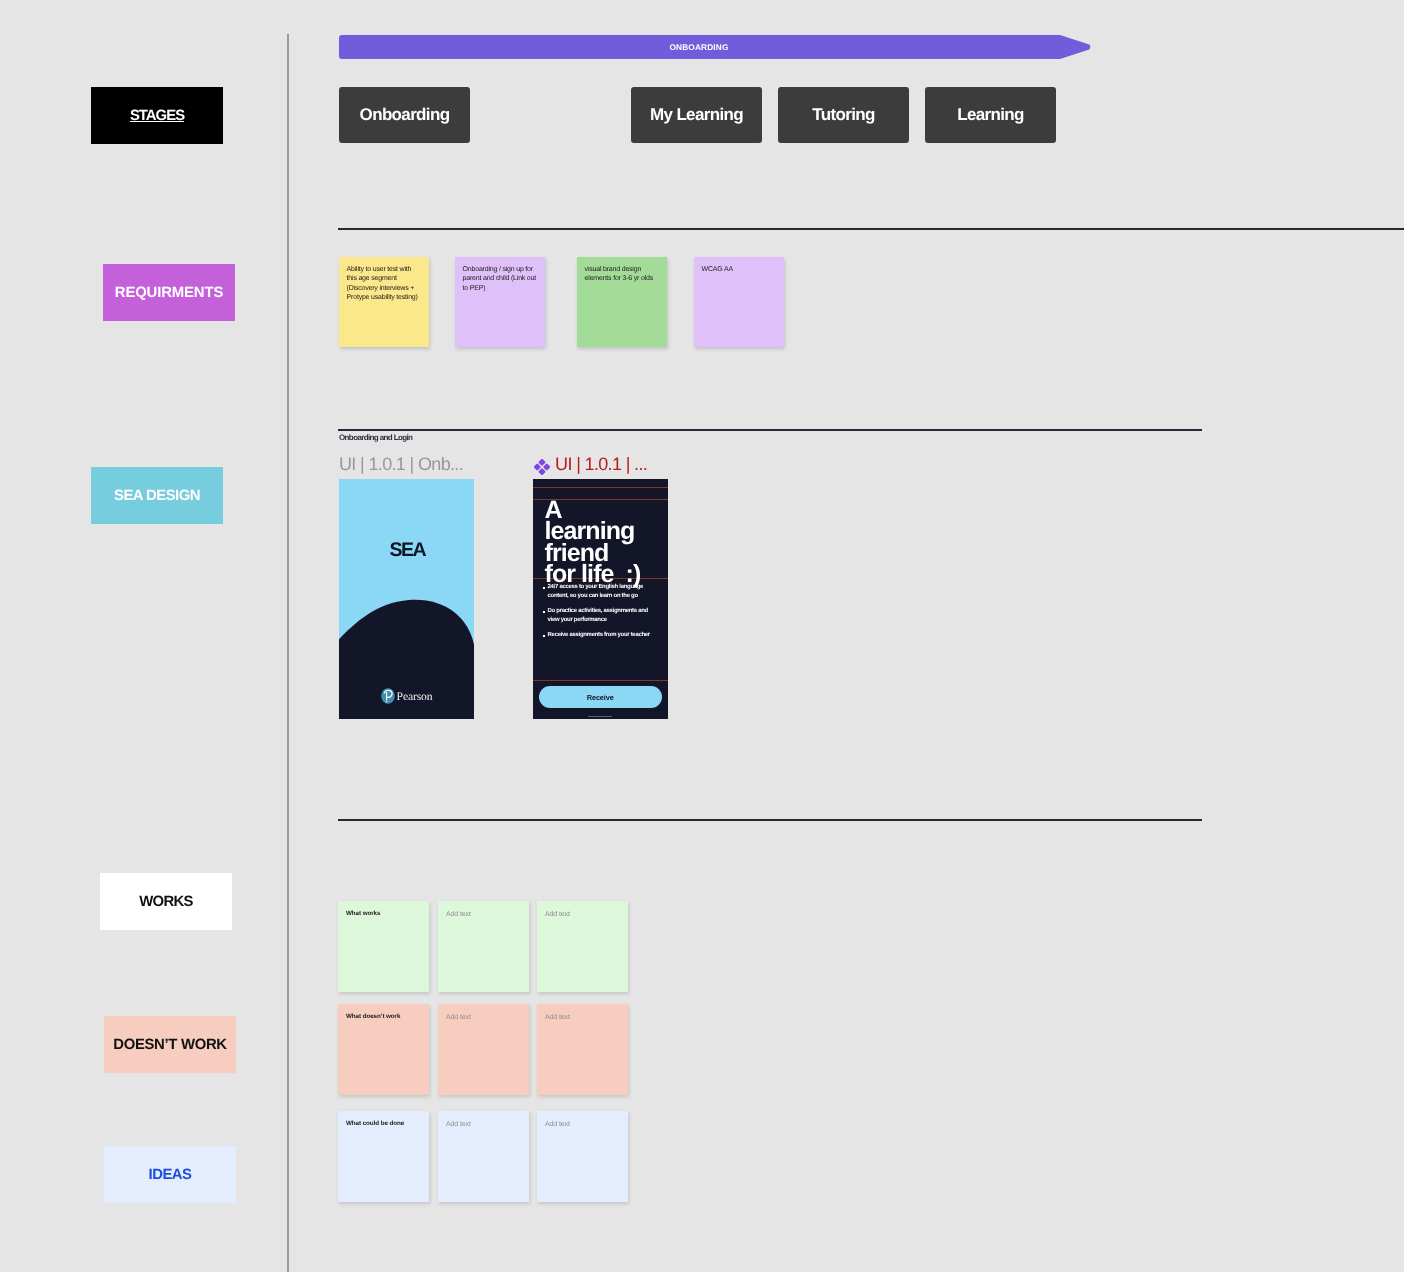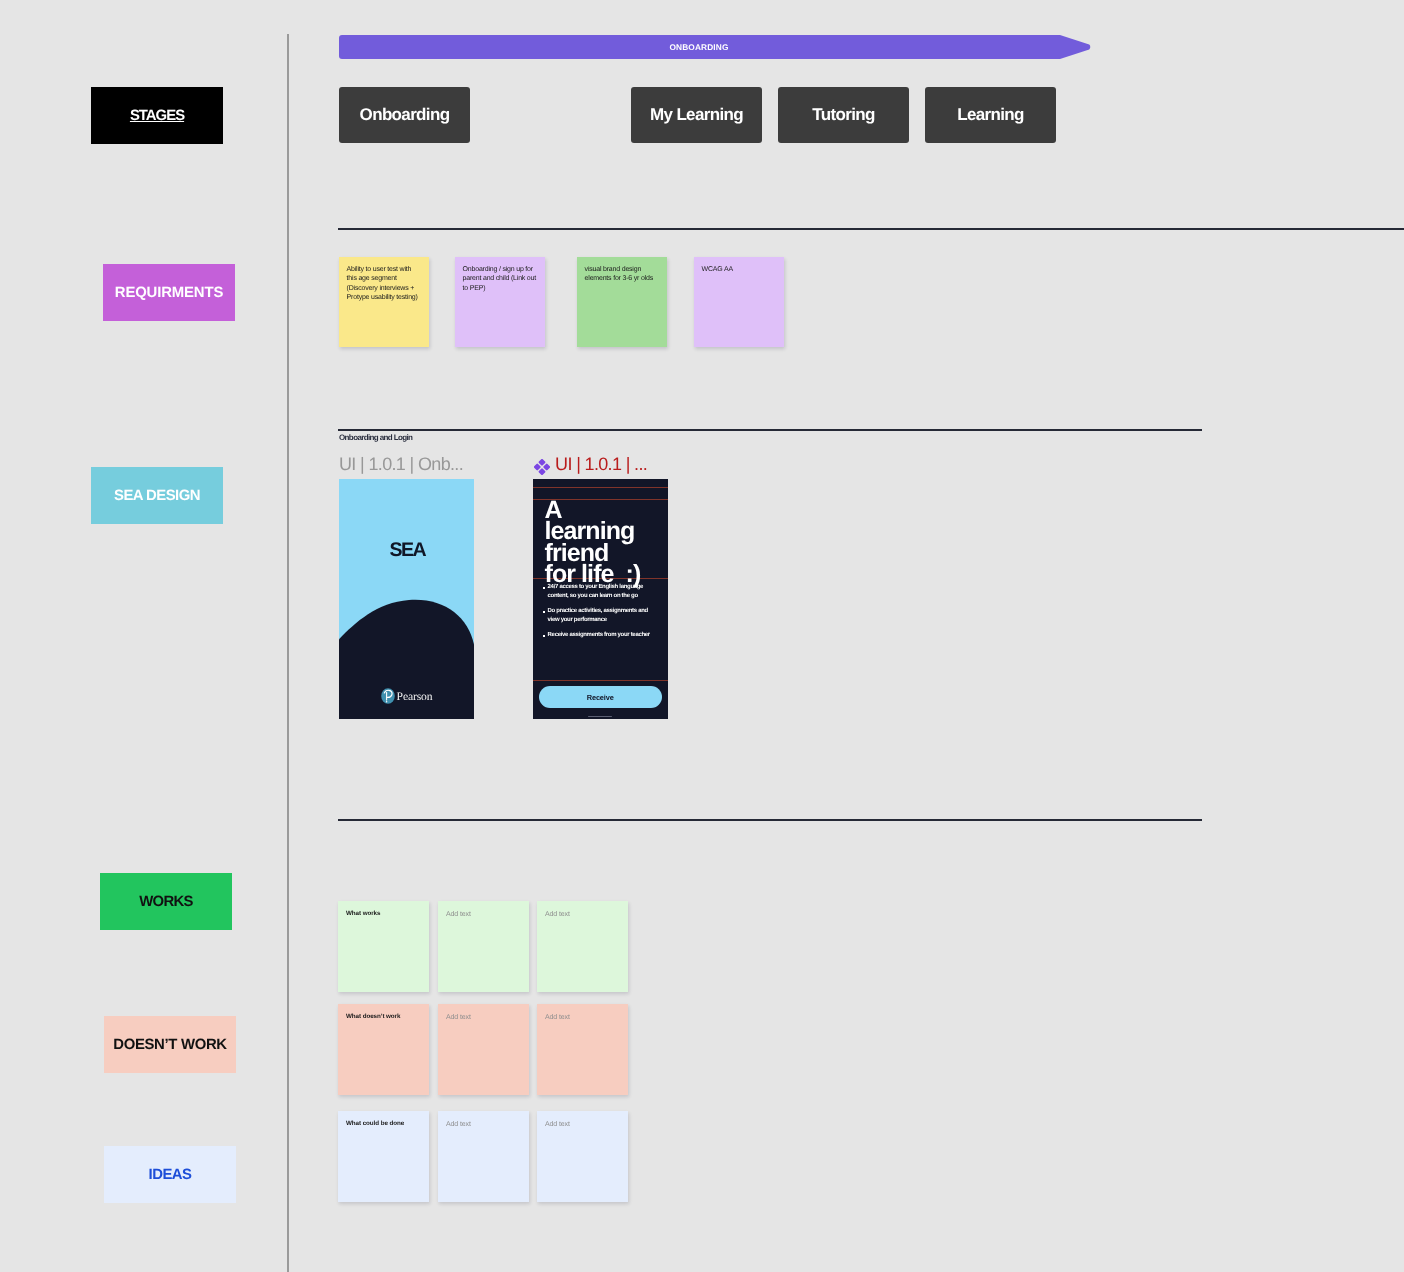--- a/index.html
+++ b/index.html
@@ -120,21 +120,21 @@
 
   <div class="abs chip" id="chip-stages" style="background-color: rgb(0, 0, 0); color: rgb(255, 255, 255);">
     <span>STAGES</span>
   </div>
   <div class="abs chip" id="chip-req" style="background-color: rgb(196, 96, 217); color: rgb(255, 255, 255);">
     <span>REQUIRMENTS</span>
   </div>
   <div class="abs chip" id="chip-sea" style="background-color: rgb(118, 205, 221); color: rgb(255, 255, 255);">
     <span>SEA DESIGN</span>
   </div>
-  <div class="abs chip" id="chip-works" style="background-color: #22c55e; color: rgb(17, 17, 17);">
+  <div class="abs chip" id="chip-works" style="background-color: #ffffff; color: rgb(17, 17, 17);">
     <span>WORKS</span>
   </div>
   <div class="abs chip" id="chip-doesnt" style="background-color: rgb(247, 205, 192); color: rgb(17, 17, 17);">
     <span>DOESN’T WORK</span>
   </div>
   <div class="abs chip" id="chip-ideas" style="background-color: rgb(228, 237, 253); color: #1d4ed8;">
     <span>IDEAS</span>
   </div>
 
   <div class="abs" id="arrowbar">

